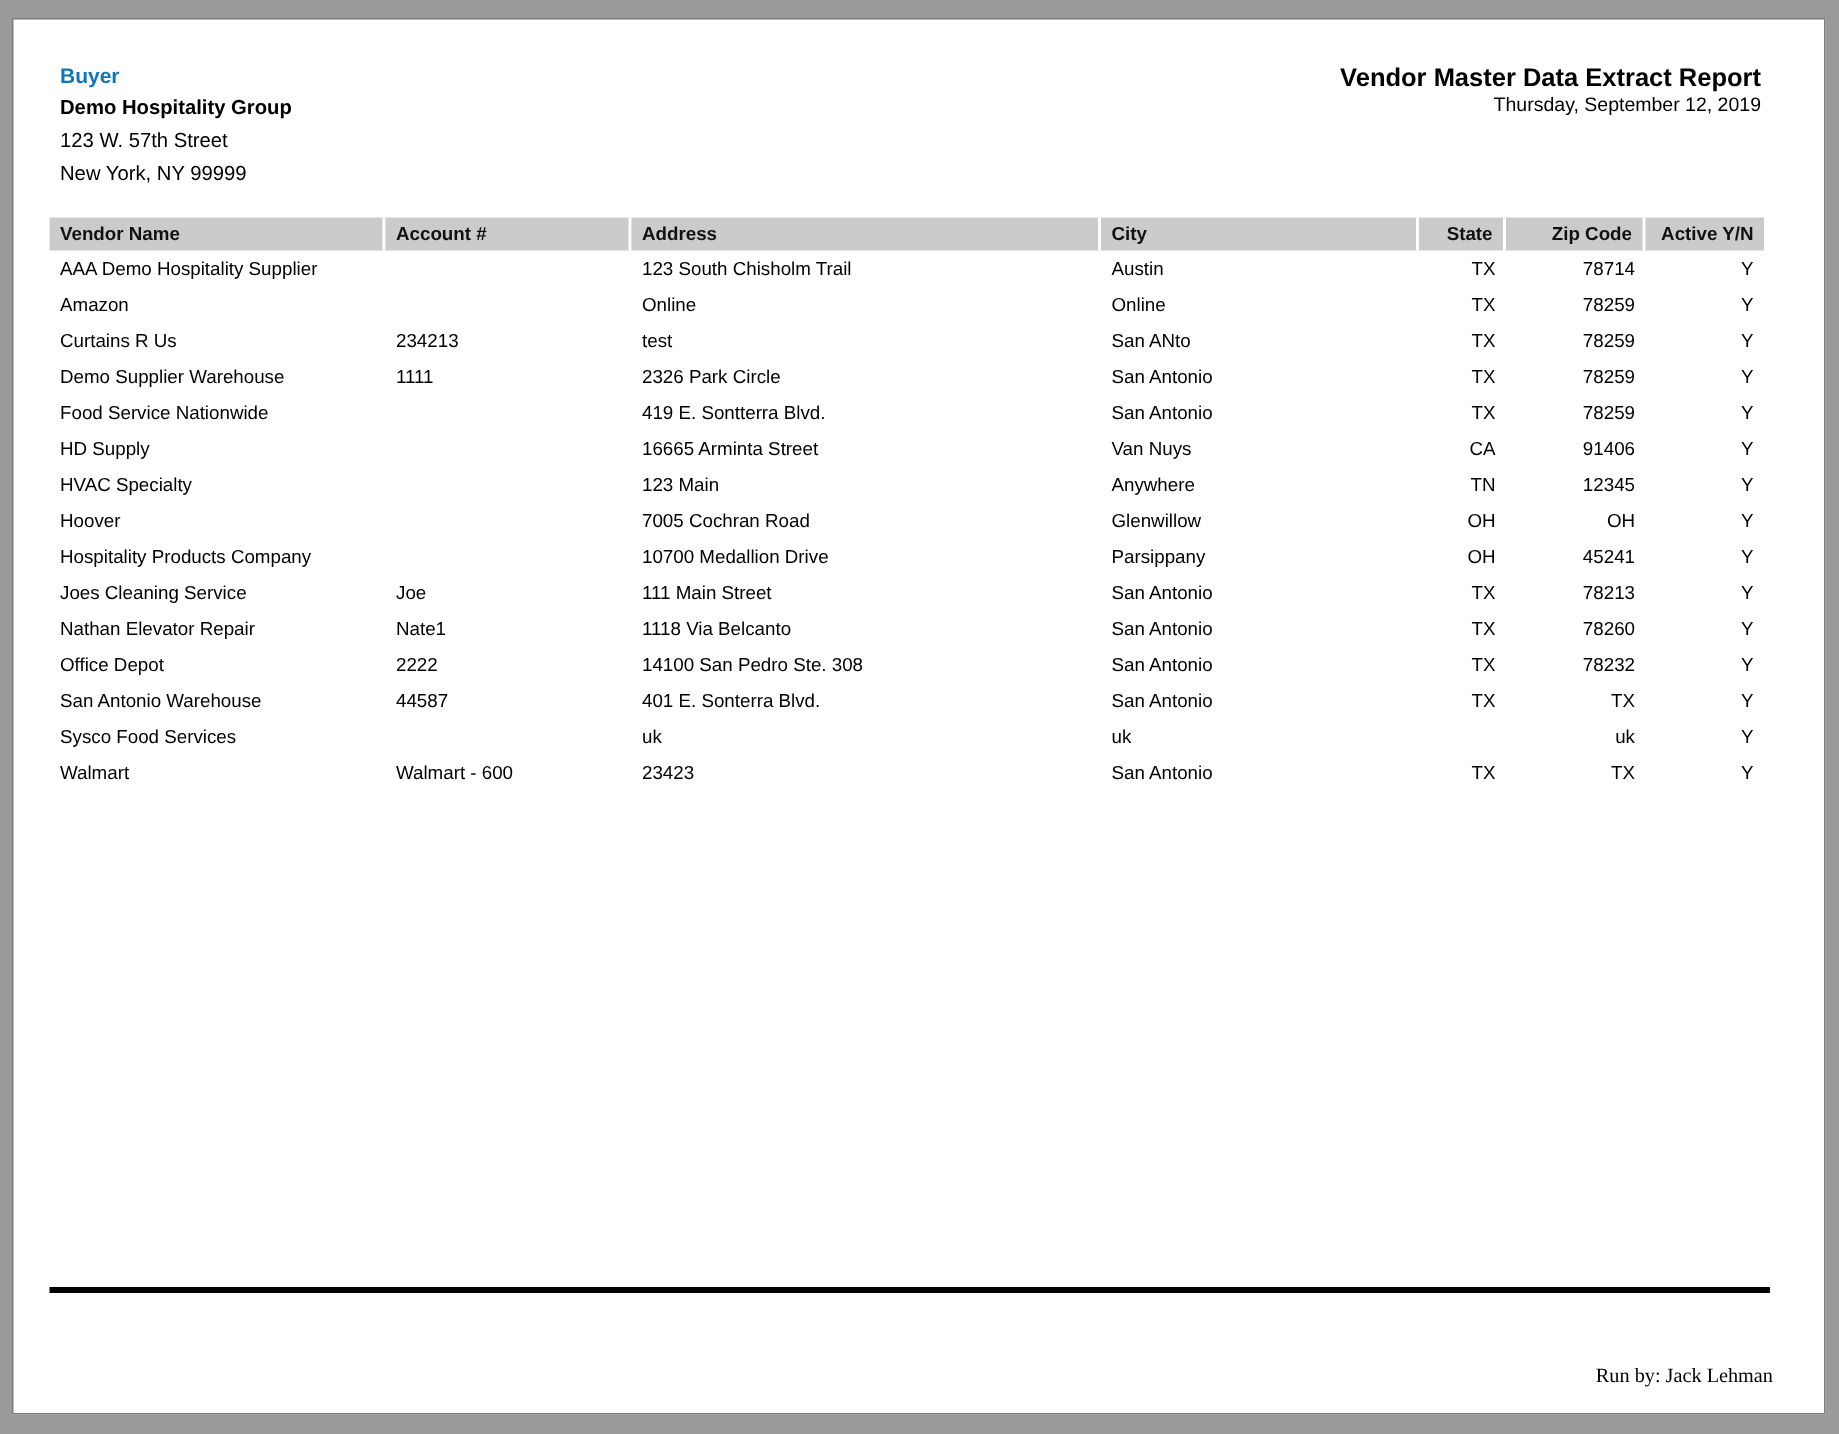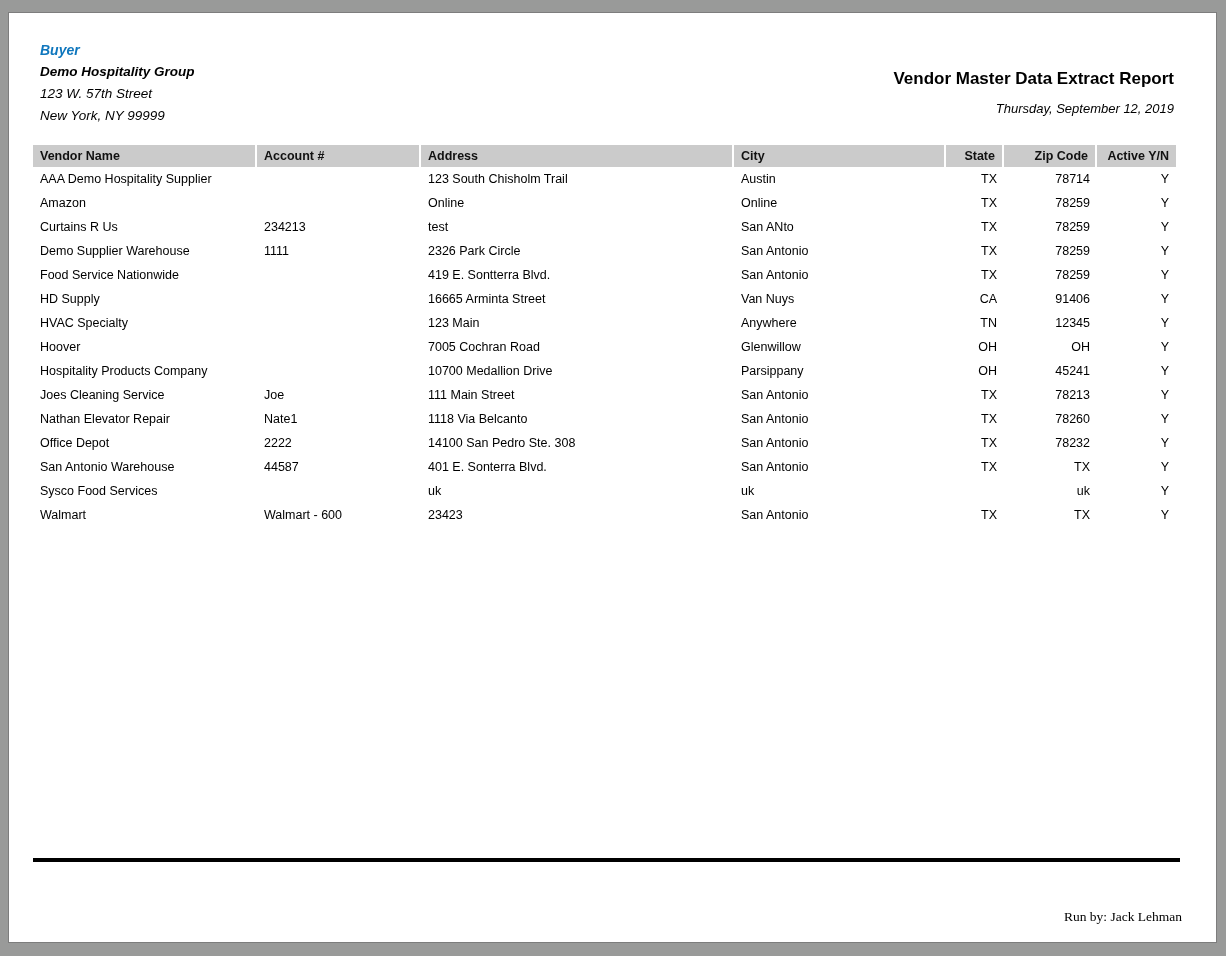--- a/index.html
+++ b/index.html
@@ -12,29 +12,29 @@
   }
   .page {
     position:absolute;
     left:8px; top:12px; right:9px; bottom:13px;
     background:#ffffff;
     border:1px solid #7d7d7d;
   }
   
   .header-left {
     position:absolute; left:31px; top:26px;
-    font-size:13.5px; line-height:22px; color:#000;font-style:italic;
+    font-size:13.5px; line-height:22px; color:#000;
   }
   .buyer-label { color:#0e76bd; font-weight:bold; font-size:14px; }
   .buyer-name  { font-weight:bold; }
   .header-right {
     position:absolute; top:29px; right:42px; text-align:right;
   }
-  .report-title { font-size:17px; font-weight:bold; color:#000;margin-top:27px; }
-  .report-date  { font-size:13px; color:#000; margin-top:12px;font-style:italic; }
+  .report-title { font-size:17px; font-weight:bold; color:#000; }
+  .report-date  { font-size:13px; color:#000; margin-top:0; }
   
   .report-table {
     position:absolute; left:24px; top:132px;
     width:1143px;
     border-collapse:separate; border-spacing:0;
     table-layout:fixed;
   }
   .report-table th {
     background:#cbcbcb;
     font-size:12.5px; font-weight:bold; color:#111;

